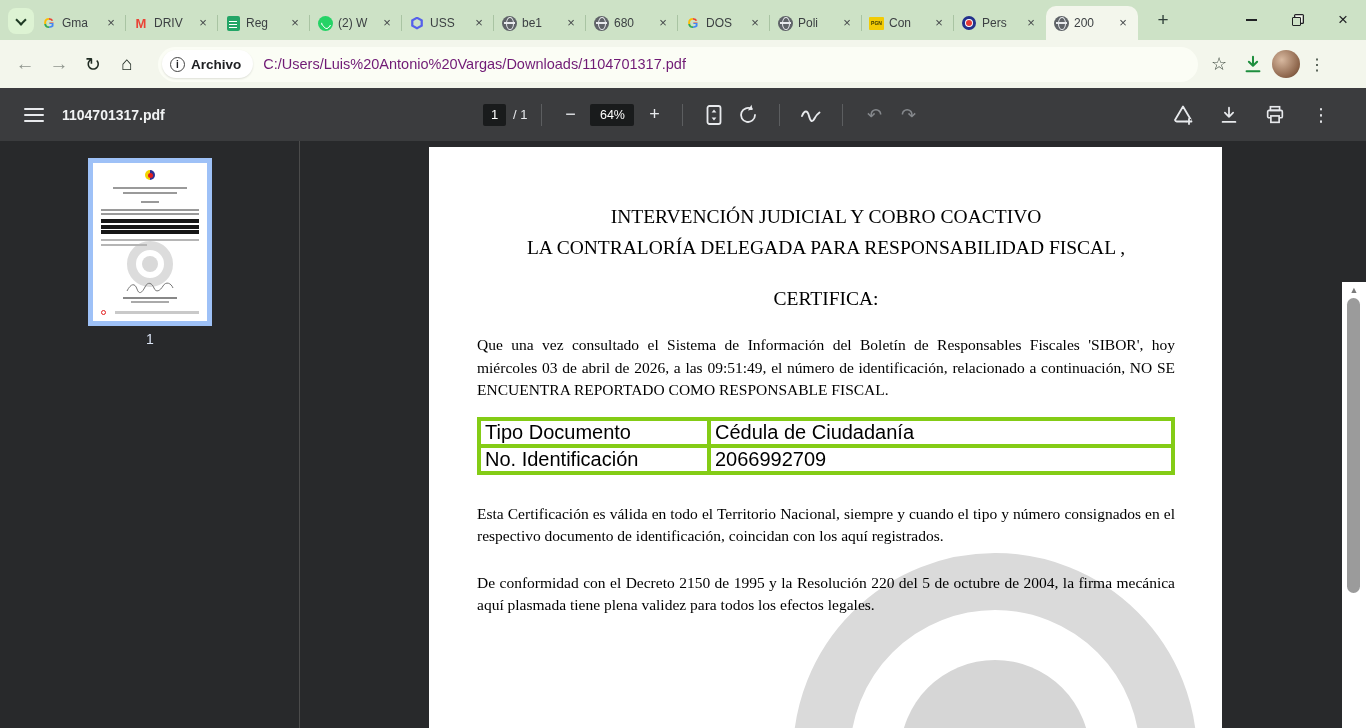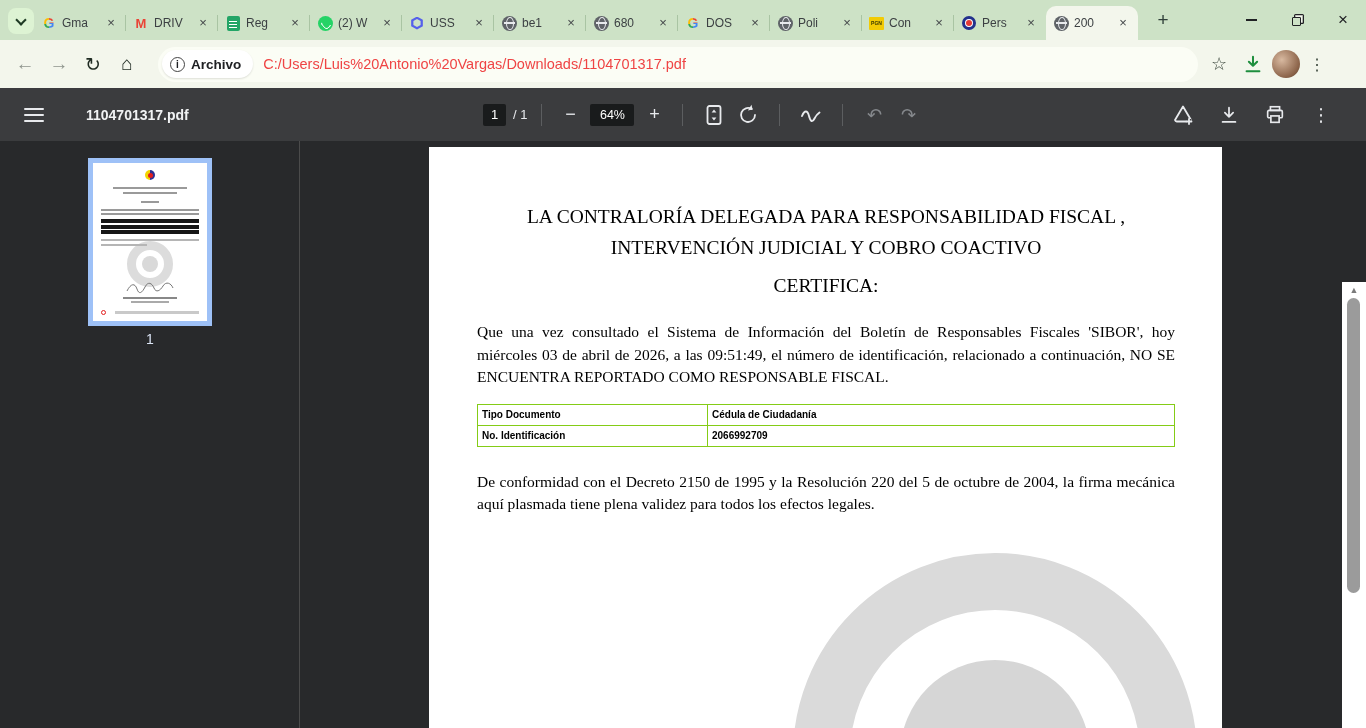--- a/index.html
+++ b/index.html
@@ -64,31 +64,31 @@
     font-size:19px; color:#1f2b22; }
   .navbtn.dim { color:#8d948c; }
   .navbtn.b1 { margin-left:8px; }
   .omnibox { margin-left:14px; width:1040px; height:35px; border-radius:18px; background:#fbfdf5;
     display:flex; align-items:center; padding:0 14px 0 4px; }
   .chip { height:28px; background:#fff; border-radius:14px; display:flex; align-items:center;
     padding:0 12px 0 8px; gap:6px; box-shadow:0 1px 2px rgba(0,0,0,.12); color:#202124;
     font-size:13.5px; font-weight:700; }
   .chip .info { width:15px; height:15px; border:1.4px solid #444; border-radius:50%; font-size:10px;
     font-weight:700; display:flex; align-items:center; justify-content:center; font-style:normal; }
-  .url { margin-left:10px; font-size:14.5px; color:#ef4444; white-space:nowrap; overflow:hidden; }
+  .url { margin-left:10px; font-size:14.5px; color:#701a75; white-space:nowrap; overflow:hidden; }
   .tb-right { display:flex; align-items:center; margin-left:6px; gap:4px; }
   .star { font-size:18px; color:#3f4a40; width:30px; text-align:center; }
   .dl-green { width:30px; display:flex; justify-content:center; }
   .avatar { width:28px; height:28px; border-radius:50%;
     background:radial-gradient(circle at 35% 35%, #d8b9a0, #8a6248 70%, #4e382b); }
   .dots { font-size:16px; color:#3f4a40; width:26px; text-align:center; letter-spacing:0; }
 
   
   .pdfbar { position:absolute; left:0; top:88px; width:1366px; height:53px; background:#3b3c3e;
-    display:flex; align-items:center; color:#e8eaed;gap:24px; }
+    display:flex; align-items:center; color:#e8eaed; }
   .hamb { width:20px; height:14px; margin-left:24px; display:flex; flex-direction:column;
     justify-content:space-between; }
   .hamb span { height:2px; background:#e8eaed; border-radius:1px; }
   .fname { margin-left:18px; font-size:14px; font-weight:700; color:#f1f3f4; width:300px; }
   .pdf-center { display:flex; align-items:center; position:absolute; left:483px; }
   .pagebox { width:23px; height:22px; background:#191b1c; color:#fff; font-size:13px;
     display:flex; align-items:center; justify-content:center; border-radius:2px; }
   .pagetotal { margin-left:7px; font-size:13px; color:#e8eaed; }
   .vdiv { width:1px; height:22px; background:#5c5e60; margin:0 14px; }
   .zbtn { font-size:18px; width:28px; text-align:center; color:#e8eaed; }
@@ -133,26 +133,26 @@
   .doc { position:relative; z-index:1; padding:20px 47px 0 48px; color:#000; }
   .logo { text-align:center; }
   .logo-ring { width:72px; height:72px; border-radius:50%; margin:0 auto;
     background:conic-gradient(#2e3192 0 50%, #f2d500 50% 100%); position:relative; }
   .logo-ring::before { content:""; position:absolute; inset:11px; border-radius:50%; background:#fff; }
   .logo-ring::after { content:""; position:absolute; inset:17px; border-radius:50%; background:#e31f1f; }
   .logo-title { font-size:20px; letter-spacing:1.5px; color:#1a1a1a; margin-top:3px; font-weight:400; }
   .logo-sub { font-size:8px; font-weight:700; letter-spacing:0.6px; color:#1a1a1a; }
   .doc-title { font-family:"Liberation Serif",serif; font-size:19.5px; text-align:center;
     margin-top:34px; line-height:31px; font-weight:400; }
-  .certifica { font-family:"Liberation Serif",serif; font-size:19.5px; text-align:center; margin-top:12px; }
+  .certifica { font-family:"Liberation Serif",serif; font-size:19.5px; text-align:center; margin-top:25px; }
   .para { font-family:"Liberation Serif",serif; font-size:15.5px; line-height:22.5px;
     text-align:justify; margin-top:24px; }
   .idtable { width:100%; border-collapse:collapse; margin-top:15px; }
-  .idtable td { border:1px solid #84cc16; height:21px; font-size:10px; padding:0 0 0 4px;
-    font-family:"Liberation Sans",sans-serif; background:transparent;font-weight:bold; }
+  .idtable td { border:4px solid #84cc16; height:21px; font-size:20px; padding:0 0 0 4px;
+    font-family:"Liberation Sans",sans-serif; background:transparent; }
   .idtable td.c1 { width:230px; }
   .gap-lg { margin-top:28px; }
 
   
   .scroll { position:absolute; left:1342px; top:141px; width:24px; height:587px; background:#fff; }
   .scroll .arr { position:absolute; left:0; width:24px; text-align:center; color:#7a7a7a; font-size:9px; }
   .scroll .arr.up { top:3px; }
   .scroll .thumbbar { position:absolute; left:5px; top:16px; width:13px; height:295px;
     background:#9b9b9b; border-radius:7px; }
 </style>
@@ -372,37 +372,38 @@
       </div>
     </div>
     <div class="thumb-label">1</div>
   </div>
 
   <div class="page">
     <div class="wm-ring"></div>
     <div class="wm-disk"></div>
     <div class="doc">
       <div class="doc-title">
+        <div>INTERVENCIÓN JUDICIAL Y COBRO COACTIVO</div>
         <div>LA CONTRALORÍA DELEGADA PARA RESPONSABILIDAD FISCAL ,</div>
-        <div>INTERVENCIÓN JUDICIAL Y COBRO COACTIVO</div>
       </div>
       <div class="certifica">CERTIFICA:</div>
       <p class="para">Que una vez consultado el Sistema de Información del Boletín de Responsables Fiscales 'SIBOR', hoy miércoles 03 de abril de 2026, a las 09:51:49, el número de identificación, relacionado a continuación, NO SE ENCUENTRA REPORTADO COMO RESPONSABLE FISCAL.</p>
       <table class="idtable">
         <tbody>
             <tr>
           <td class="c1">Tipo Documento</td>
           <td>Cédula de Ciudadanía</td>
         </tr>
         <tr>
           <td class="c1">No. Identificación</td>
           <td>2066992709</td>
         </tr>
       </tbody>
         </table>
+      <p class="para gap-lg">Esta Certificación es válida en todo el Territorio Nacional, siempre y cuando el tipo y número consignados en el respectivo documento de identificación, coincidan con los aquí registrados.</p>
       <p class="para">De conformidad con el Decreto 2150 de 1995 y la Resolución 220 del 5 de octubre de 2004, la firma mecánica aquí plasmada tiene plena validez para todos los efectos legales.</p>
     </div>
   </div>
 
   <div class="scroll">
     <div class="arr up">▲</div>
     <div class="thumbbar"></div>
 
   </div>
 </div>

